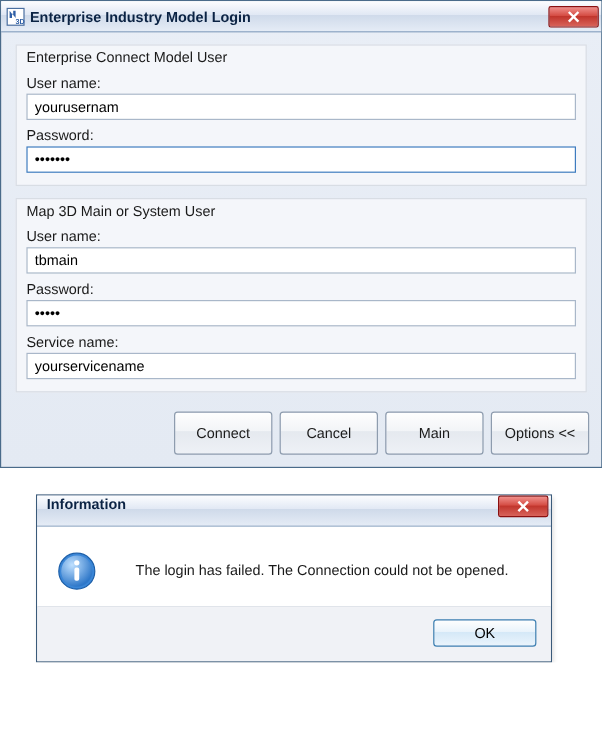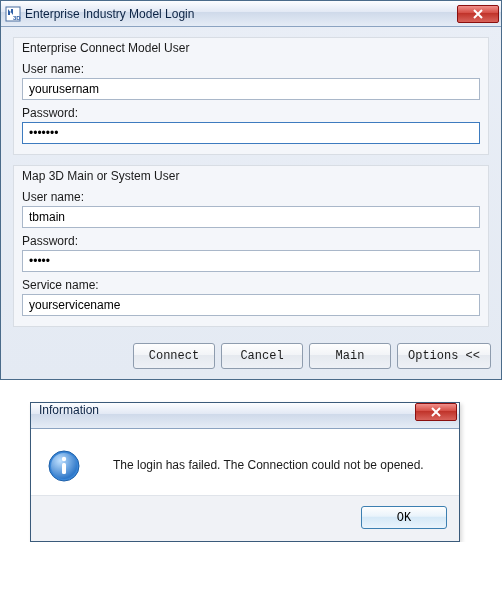--- a/index.html
+++ b/index.html
@@ -29,21 +29,21 @@
     position: relative;
   }
   .titlebar .app-icon {
     width: 16px; height: 16px;
     margin-right: 4px;
     position: relative;
   }
   .titlebar .app-icon svg { display:block; }
   .titlebar-text {
     color: #0b2344;
-    font-weight: normal;
+    font-weight: bold;
   }
   .close-btn {
     margin-left: auto;
     width: 42px; height: 18px;
     border: 1px solid #8a0f0f;
     border-radius: 2px;
     background: linear-gradient(#f08f8b, #d44b42 45%, #c0332a 46%, #d8635b);
     color: #fff;
     display:flex; align-items:center; justify-content:center;
     cursor:pointer;
@@ -93,26 +93,26 @@
   }
 
   .button-row {
     display: flex;
     justify-content: flex-end;
     gap: 6px;
     padding: 2px 10px 0 10px;
   }
   .win-btn {
     min-width: 82px;
-    height: 26px;
+    height: 36px;
     border: 1px solid #8e9cae;
     border-radius: 3px;
     background: linear-gradient(#fefefe, #f2f4f7 45%, #e5e9ef 46%, #eef1f6);
     color: #1a1a1a;
-    font-family: Liberation Mono, monospace;
+    font-family: Liberation Sans, sans-serif;
     font-size: 12px;
     cursor: pointer;
     padding: 0 10px;
   }
 
   
   .spacer { height: 22px; }
   .info-dialog {
     width: 430px;
     margin-left: 30px;
@@ -148,21 +148,21 @@
     justify-content: flex-end;
     padding: 10px 12px 12px 12px;
     background: #f0f2f6;
   }
   .info-ok {
     min-width: 86px;
     height: 23px;
     border: 1px solid #3c7fb1;
     border-radius: 3px;
     background: linear-gradient(#fefefe, #e9f3fb 45%, #d4e8f7 46%, #eaf4fc);
-    font-family: Liberation Mono, monospace;
+    font-family: Liberation Sans, sans-serif;
     font-size: 12px;
     cursor: pointer;
   }
 </style>
 </head>
 <body>
 
 <div class="login-dialog">
   <div class="titlebar">
     <span class="app-icon">

